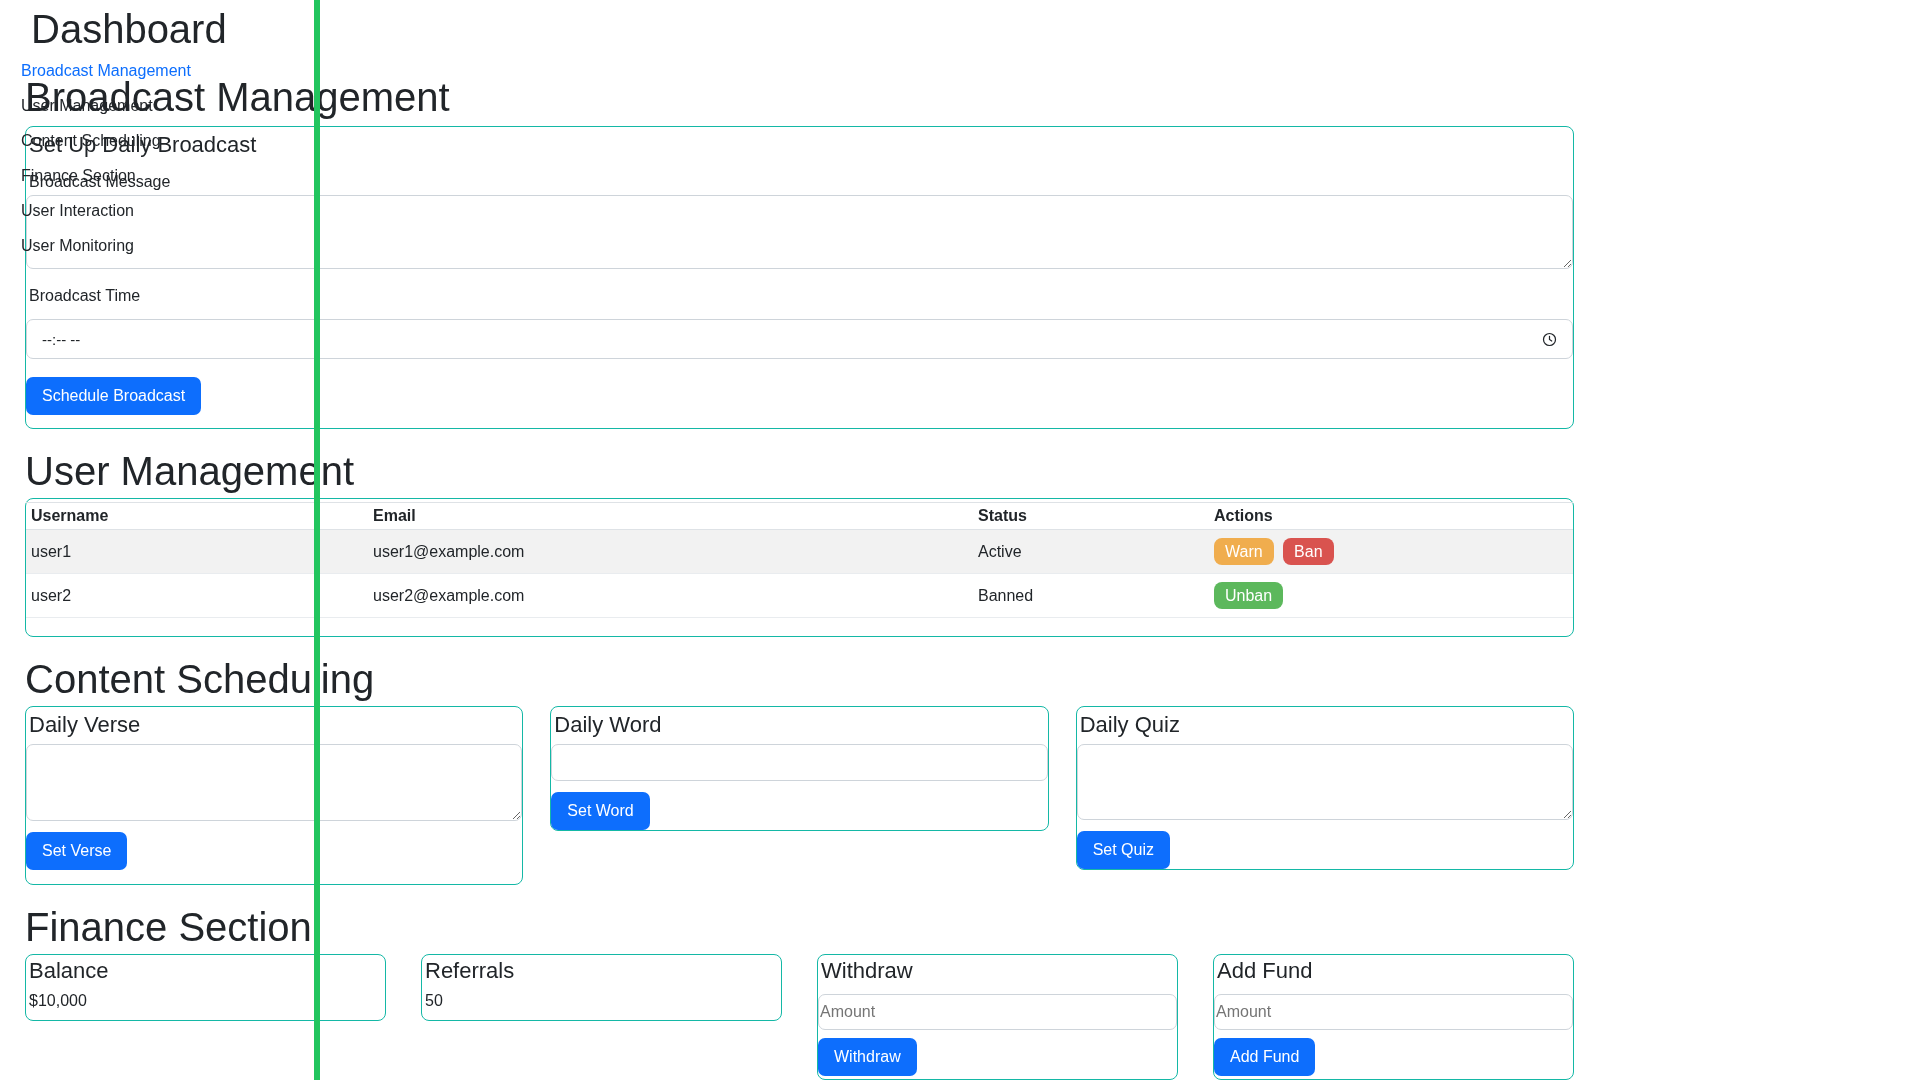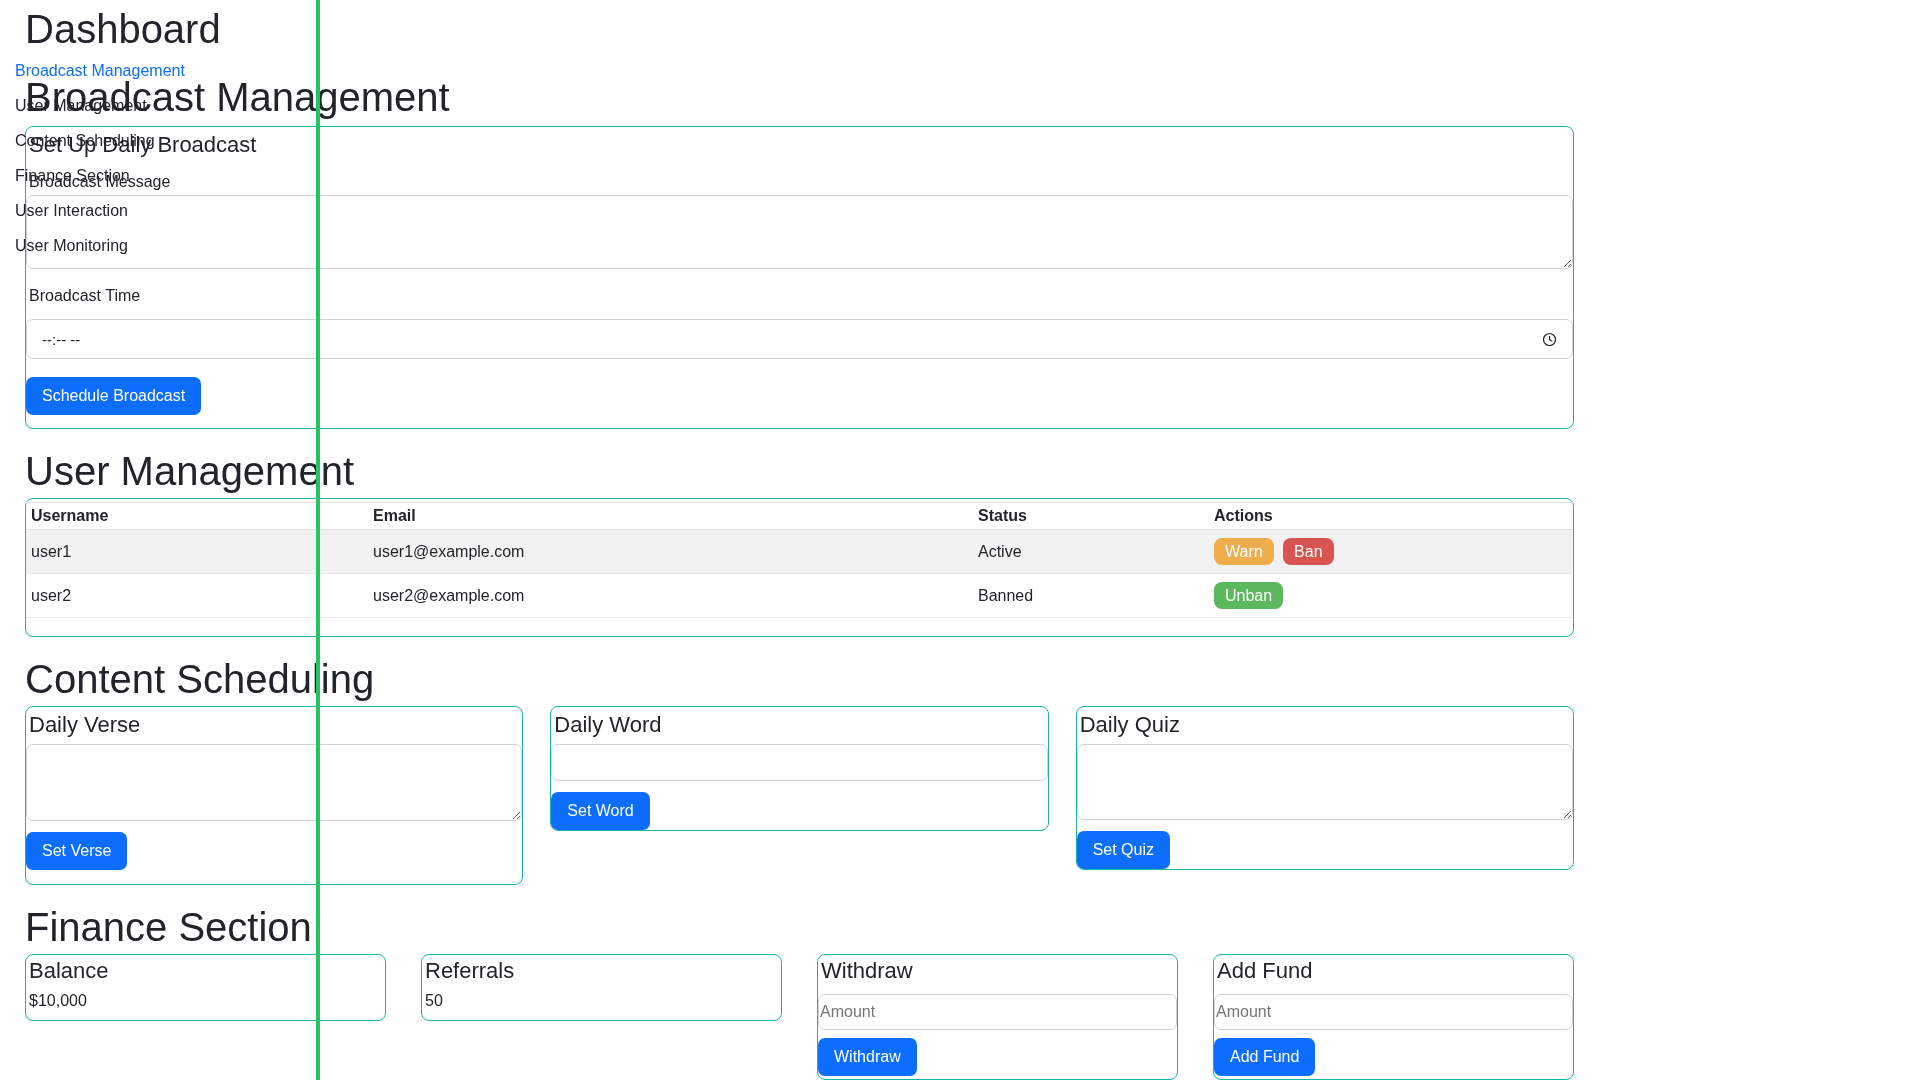--- a/index.html
+++ b/index.html
@@ -6,22 +6,22 @@
   html,body { margin:0; padding:0; }
   body {
     width:1920px; height:1080px; overflow:hidden; position:relative;
     background:#ffffff; color:#212529;
     font-family:"Liberation Sans", sans-serif; font-size:16px;
   }
 
   
   .sidebar {
     position:absolute; left:0; top:0; width:320px; height:1080px;
-    border-right:4px solid #22c55e; z-index:5; background:transparent;
-    padding:9px 0 0 15px;
+    border-right:6px solid #22c55e; z-index:5; background:transparent;
+    padding:9px 0 0 21px;
   }
   .sidebar .app-title { margin:0 0 0 10px; font-size:40px; line-height:40px; font-weight:500; color:#212529; }
   .sidebar ul { list-style:none; margin:4px 0 0 0; padding:0; }
   .sidebar li { height:35px; display:flex; align-items:center; }
   .sidebar a { text-decoration:none; color:#212529; font-size:16px; }
   .sidebar a.active { color:var(--primary,#0d6efd); }
 
   
   .main { position:absolute; left:25px; top:0; width:1549px; z-index:1; }
   h1.section, h2.section { font-weight:500; font-size:40px; line-height:48px; color:#212529; }

